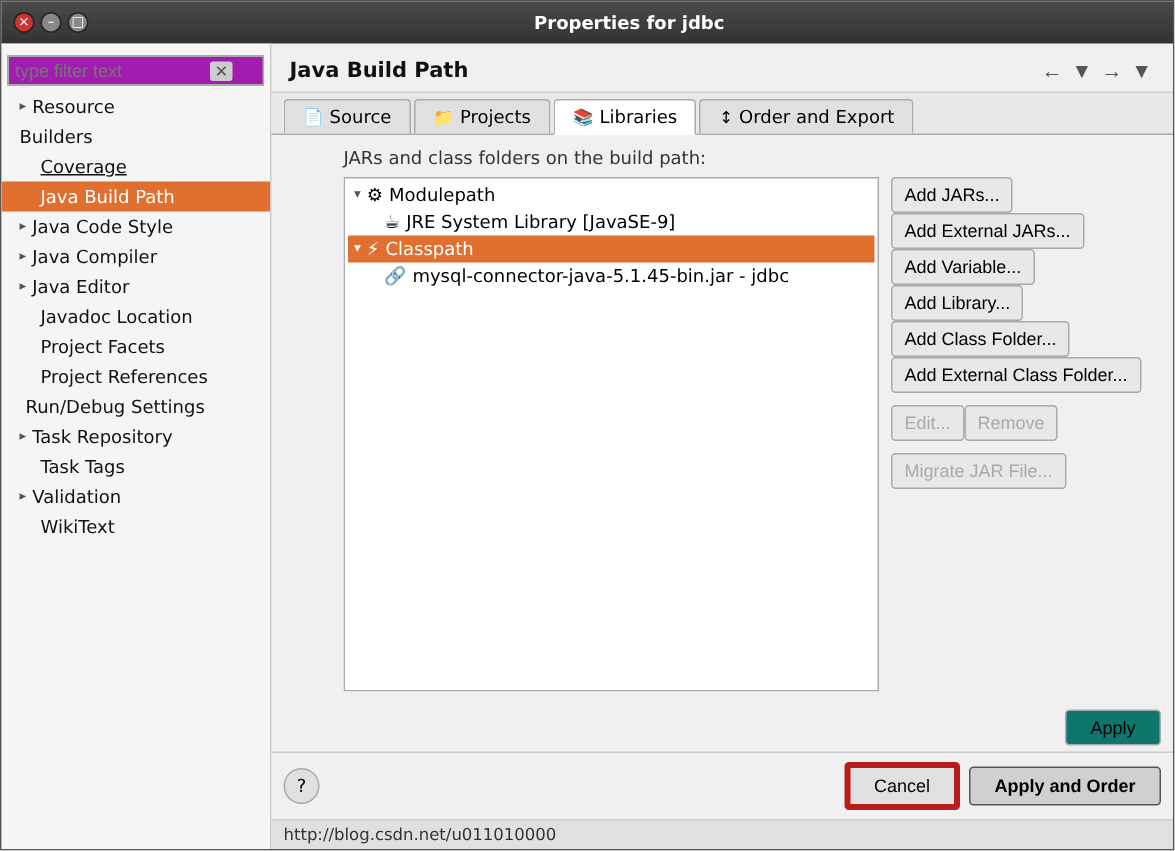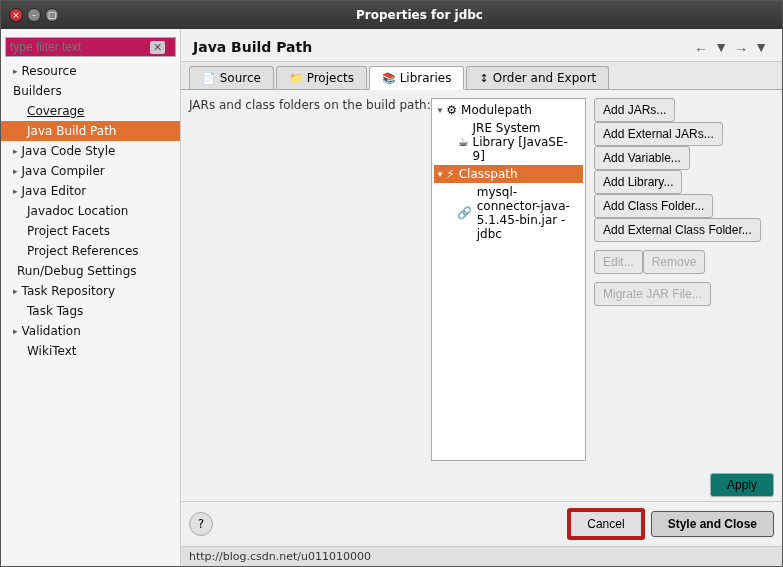--- a/index.html
+++ b/index.html
@@ -76,23 +76,22 @@
     .sidebar-item .arrow {
       font-size: 9px;
       color: #555;
     }
     .sidebar-item.selected .arrow { color: #fff; }
     .sidebar-search {
       margin: 4px;
       display: flex;
       align-items: center;
       border: 1px solid #aaa;
-      background: #be185d;
+      background: #a21caf;
       padding: 2px 4px;
-      gap: 10px;
     }
     .sidebar-search input {
       border: none; outline: none; width: 130px; font-size: 12px; background: transparent;
     }
     .sidebar-search .clear-btn {
       cursor: pointer; font-size: 11px; color: #555;
       background: #ccc; border: none; border-radius: 2px; padding: 0 3px;
     }
     
     .right-panel {
@@ -139,23 +138,24 @@
     }
     .tab.active {
       background: #fff;
       border-bottom: 1px solid #fff;
       margin-bottom: -1px;
     }
     .tab-icon { font-size: 11px; }
     .panel-body {
       flex: 1;
       display: flex;
-      flex-direction: row;
+      flex-direction: column;
       padding: 8px;
       overflow: hidden;
+      margin-left: 40px;
     }
     .build-path-desc {
       font-size: 12px;
       color: #333;
       margin-bottom: 6px;
     }
     .build-path-main {
       display: flex;
       flex: 1;
       gap: 8px;
@@ -418,21 +418,21 @@
       <div class="apply-btn-area">
         <button class="apply-btn">Apply</button>
       </div>
 
       <div class="bottom-bar">
         <div class="help-btn">
           <span>?</span>
         </div>
         <div class="bottom-right">
           <button class="bottom-btn">Cancel</button>
-          <button class="apply-close-btn">Style and Close</button>
+          <button class="apply-close-btn">Apply and Order</button>
         </div>
       </div>
 
       <div class="status-bar">
         <span>http://blog.csdn.net/u011010000</span>
       </div>
     </div>
   </div>
 </div>
 

